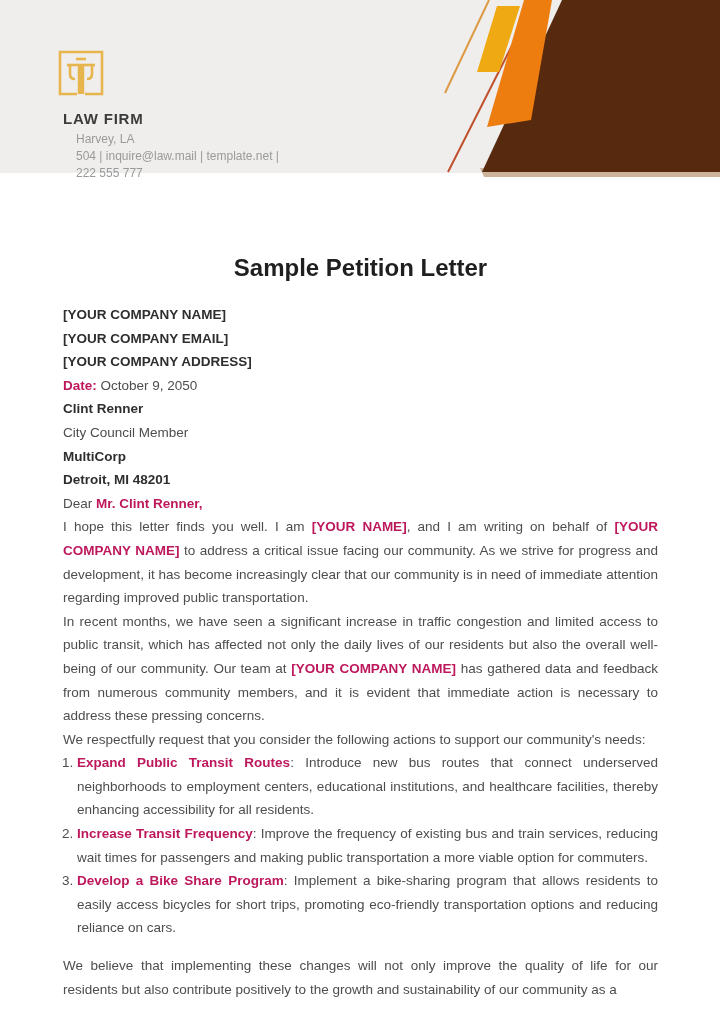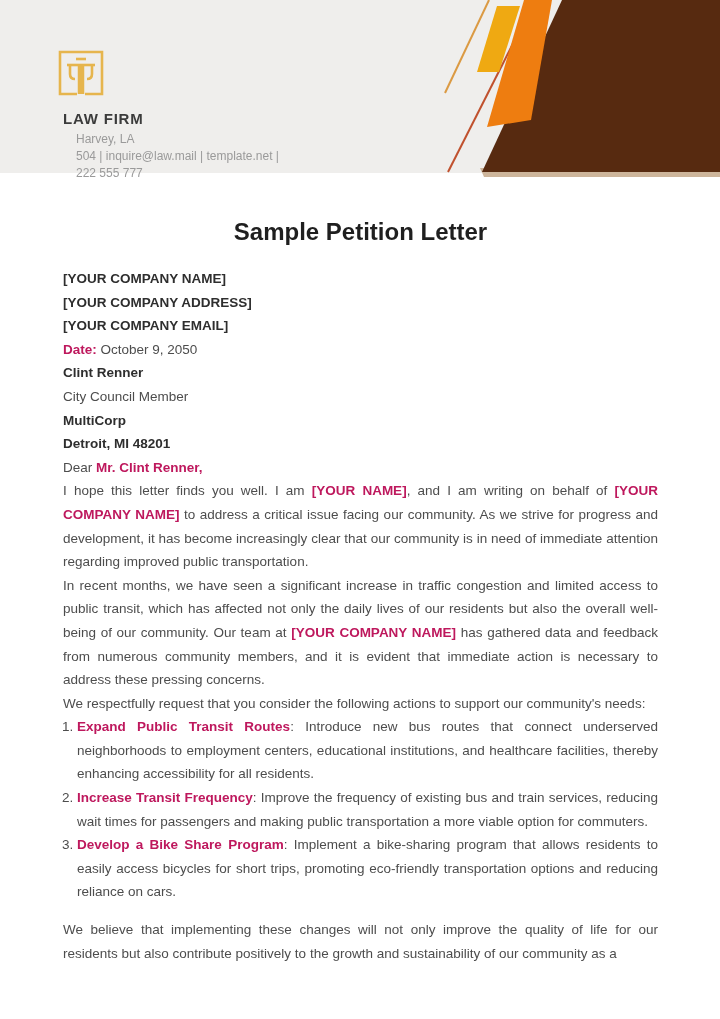--- a/index.html
+++ b/index.html
@@ -42,21 +42,21 @@
   }
   .brand-address {
     margin-left: 19px;
     font-size: 12px;
     line-height: 17px;
     color: #9a9a9a;
   }
 
   
   .letter {
-    padding: 44px 62px 0 63px;
+    padding: 80px 62px 0 63px;
     color: #4d4d4d;
     font-size: 13.5px;
     line-height: 23.6px;
   }
   .letter-title {
     margin: 0 0 20px 0;
     font-size: 24px;
     line-height: 30px;
     font-weight: 700;
     text-align: center;
@@ -108,22 +108,22 @@
         <div>504 | inquire@law.mail | template.net |</div>
         <div>222 555 777</div>
       </div>
     </div>
   </header>
 
   <main class="letter">
     <h1 class="letter-title">Sample Petition Letter</h1>
 
     <p class="line-bold">[YOUR COMPANY NAME]</p>
+    <p class="line-bold">[YOUR COMPANY EMAIL]</p>
     <p class="line-bold">[YOUR COMPANY ADDRESS]</p>
-    <p class="line-bold">[YOUR COMPANY EMAIL]</p>
 
     <p><b>Date:</b><span> October 9, 2050</span></p>
 
     <p class="line-bold">Clint Renner</p>
     <p>City Council Member</p>
     <p class="line-bold">MultiCorp</p>
     <p class="line-bold">Detroit, MI 48201</p>
 
     <p><span>Dear </span><b>Mr. Clint Renner,</b></p>
 

